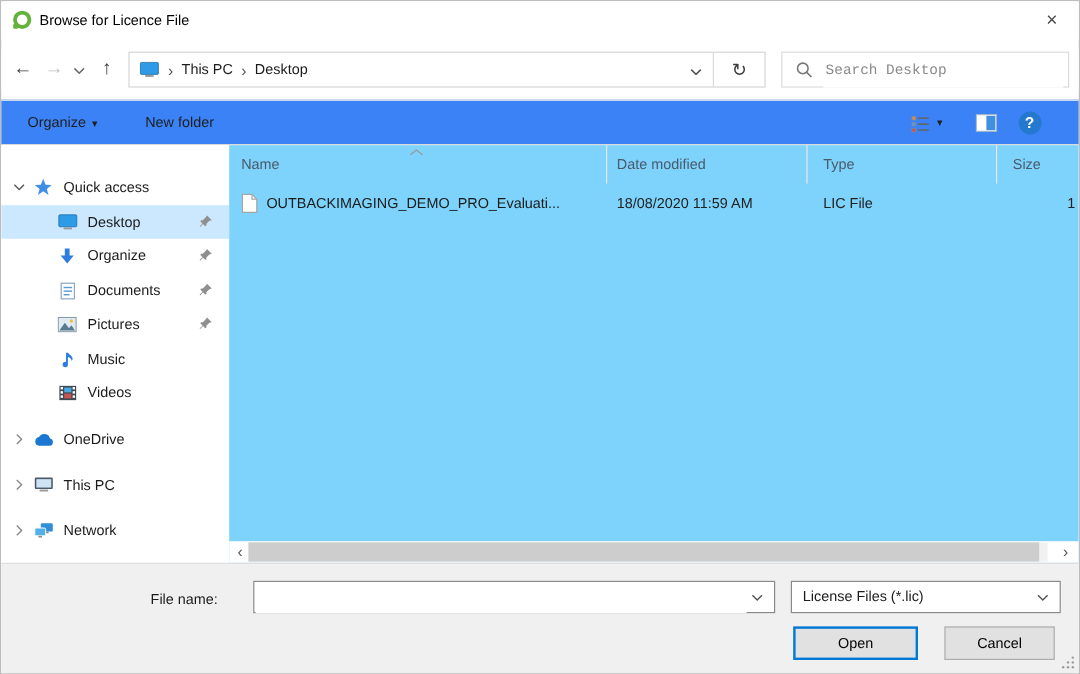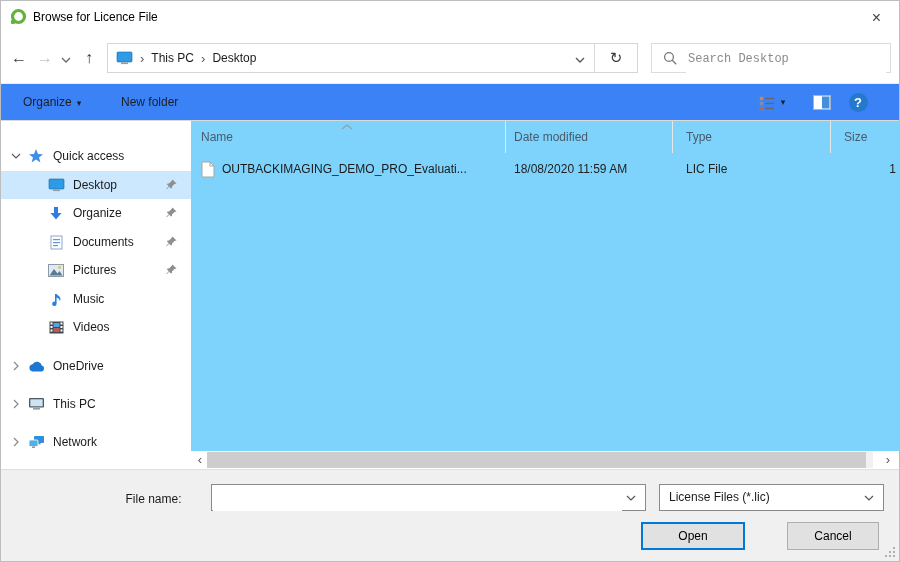--- a/index.html
+++ b/index.html
@@ -85,21 +85,21 @@
   .fn-label{position:absolute;left:100px;top:22px;width:105px;text-align:center;color:#1b1b1b;}
   .fn-combo{position:absolute;left:210px;top:14px;width:435px;height:27px;box-sizing:border-box;
     border:1px solid #8a8a8a;background:#fff;}
   .fn-combo input{position:absolute;left:1px;top:1px;width:405px;height:23px;border:0;outline:none;font-family:inherit;font-size:12px;}
   .combo-chev{position:absolute;right:9px;top:10px;}
   .ft-combo{position:absolute;left:658px;top:14px;width:225px;height:27px;box-sizing:border-box;
     border:1px solid #8a8a8a;background:#fff;cursor:pointer;}
   .ft-combo .val{position:absolute;left:9px;top:5px;}
   .btn{position:absolute;top:52px;height:28px;box-sizing:border-box;background:#e1e1e1;
     font-family:inherit;font-size:12px;color:#000;cursor:pointer;}
-  .btn-open{left:640px;width:104px;border:2px solid #0078d7;}
+  .btn-open{left:660px;width:104px;border:2px solid #0078d7;}
   .btn-cancel{left:786px;width:92px;border:1px solid #adadad;}
   .grip{position:absolute;right:3px;bottom:3px;}
 </style>
 </head>
 <body>
 
 <div class="dialog">
 
   <div class="titlebar">
     <svg class="app-icon" viewBox="0 0 18 18">

